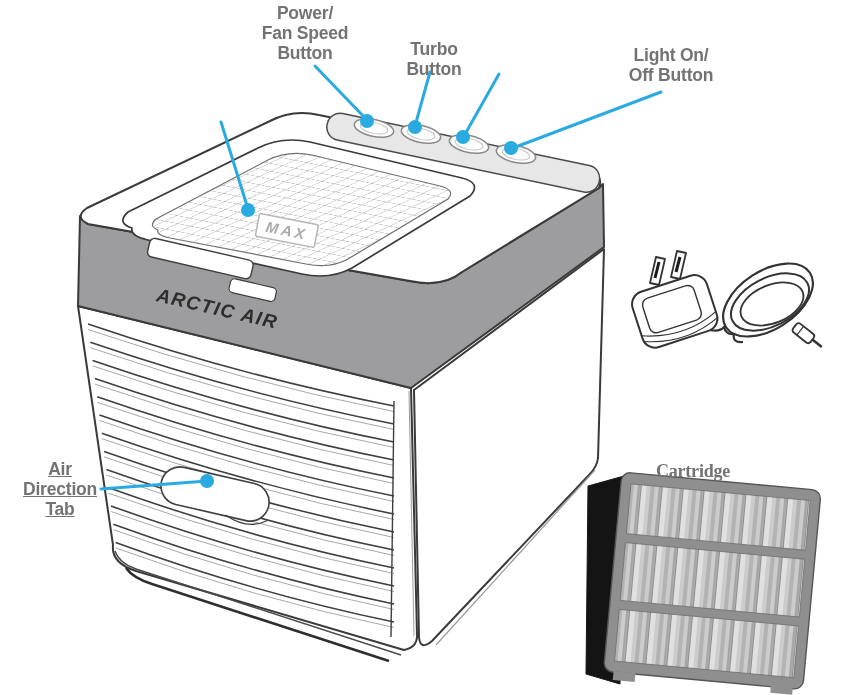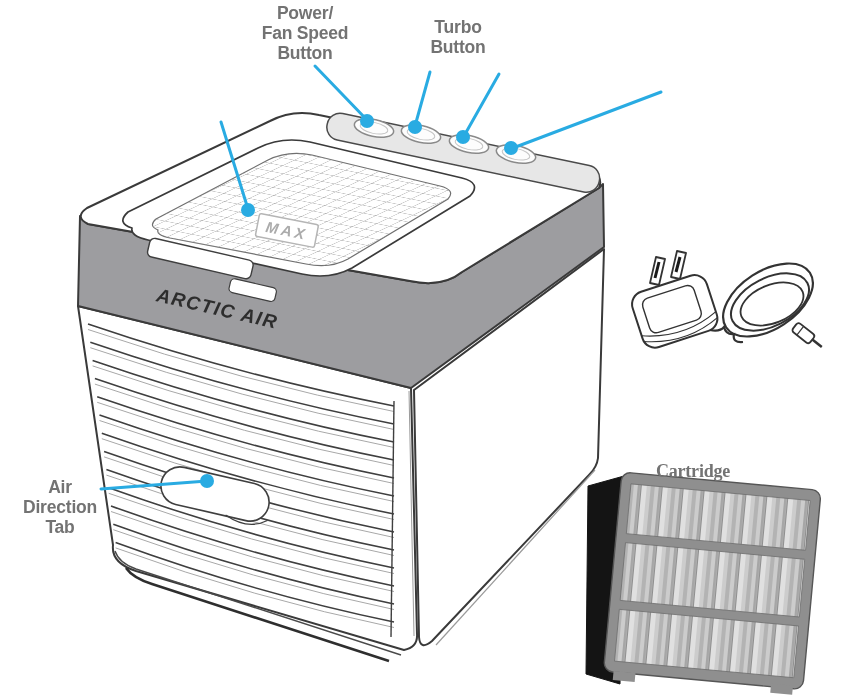--- a/index.html
+++ b/index.html
@@ -182,20 +182,22 @@
     <circle cx="463" cy="137" r="7"></circle>
     <circle cx="511" cy="148" r="7"></circle>
     <circle cx="248" cy="210" r="7"></circle>
     <circle cx="207" cy="481" r="7"></circle>
   </g>
 </svg>
 
   <div class="callout-label" style="left:305px;top:4px;">Power/
 Fan Speed
 Button</div>
-  <div class="callout-label" style="left:434px;top:18px;margin-left:24px;">Turbo
+  <div class="callout-label" style="left:434px;top:40px;">Turbo
 Button</div>
-  <div class="callout-label" style="left:60px;top:478px;">Air
+  <div class="callout-label" style="left:671px;top:46px;">Light On/
+Off Button</div>
+  <div class="callout-label" style="left:60px;top:460px;text-decoration:underline;">Air
 Direction
 Tab</div>
   <div class="callout-label single" style="left:693px;top:461px;font-family:Liberation Serif, serif;">Cartridge</div>
 
 </div>
 
 </body></html>

